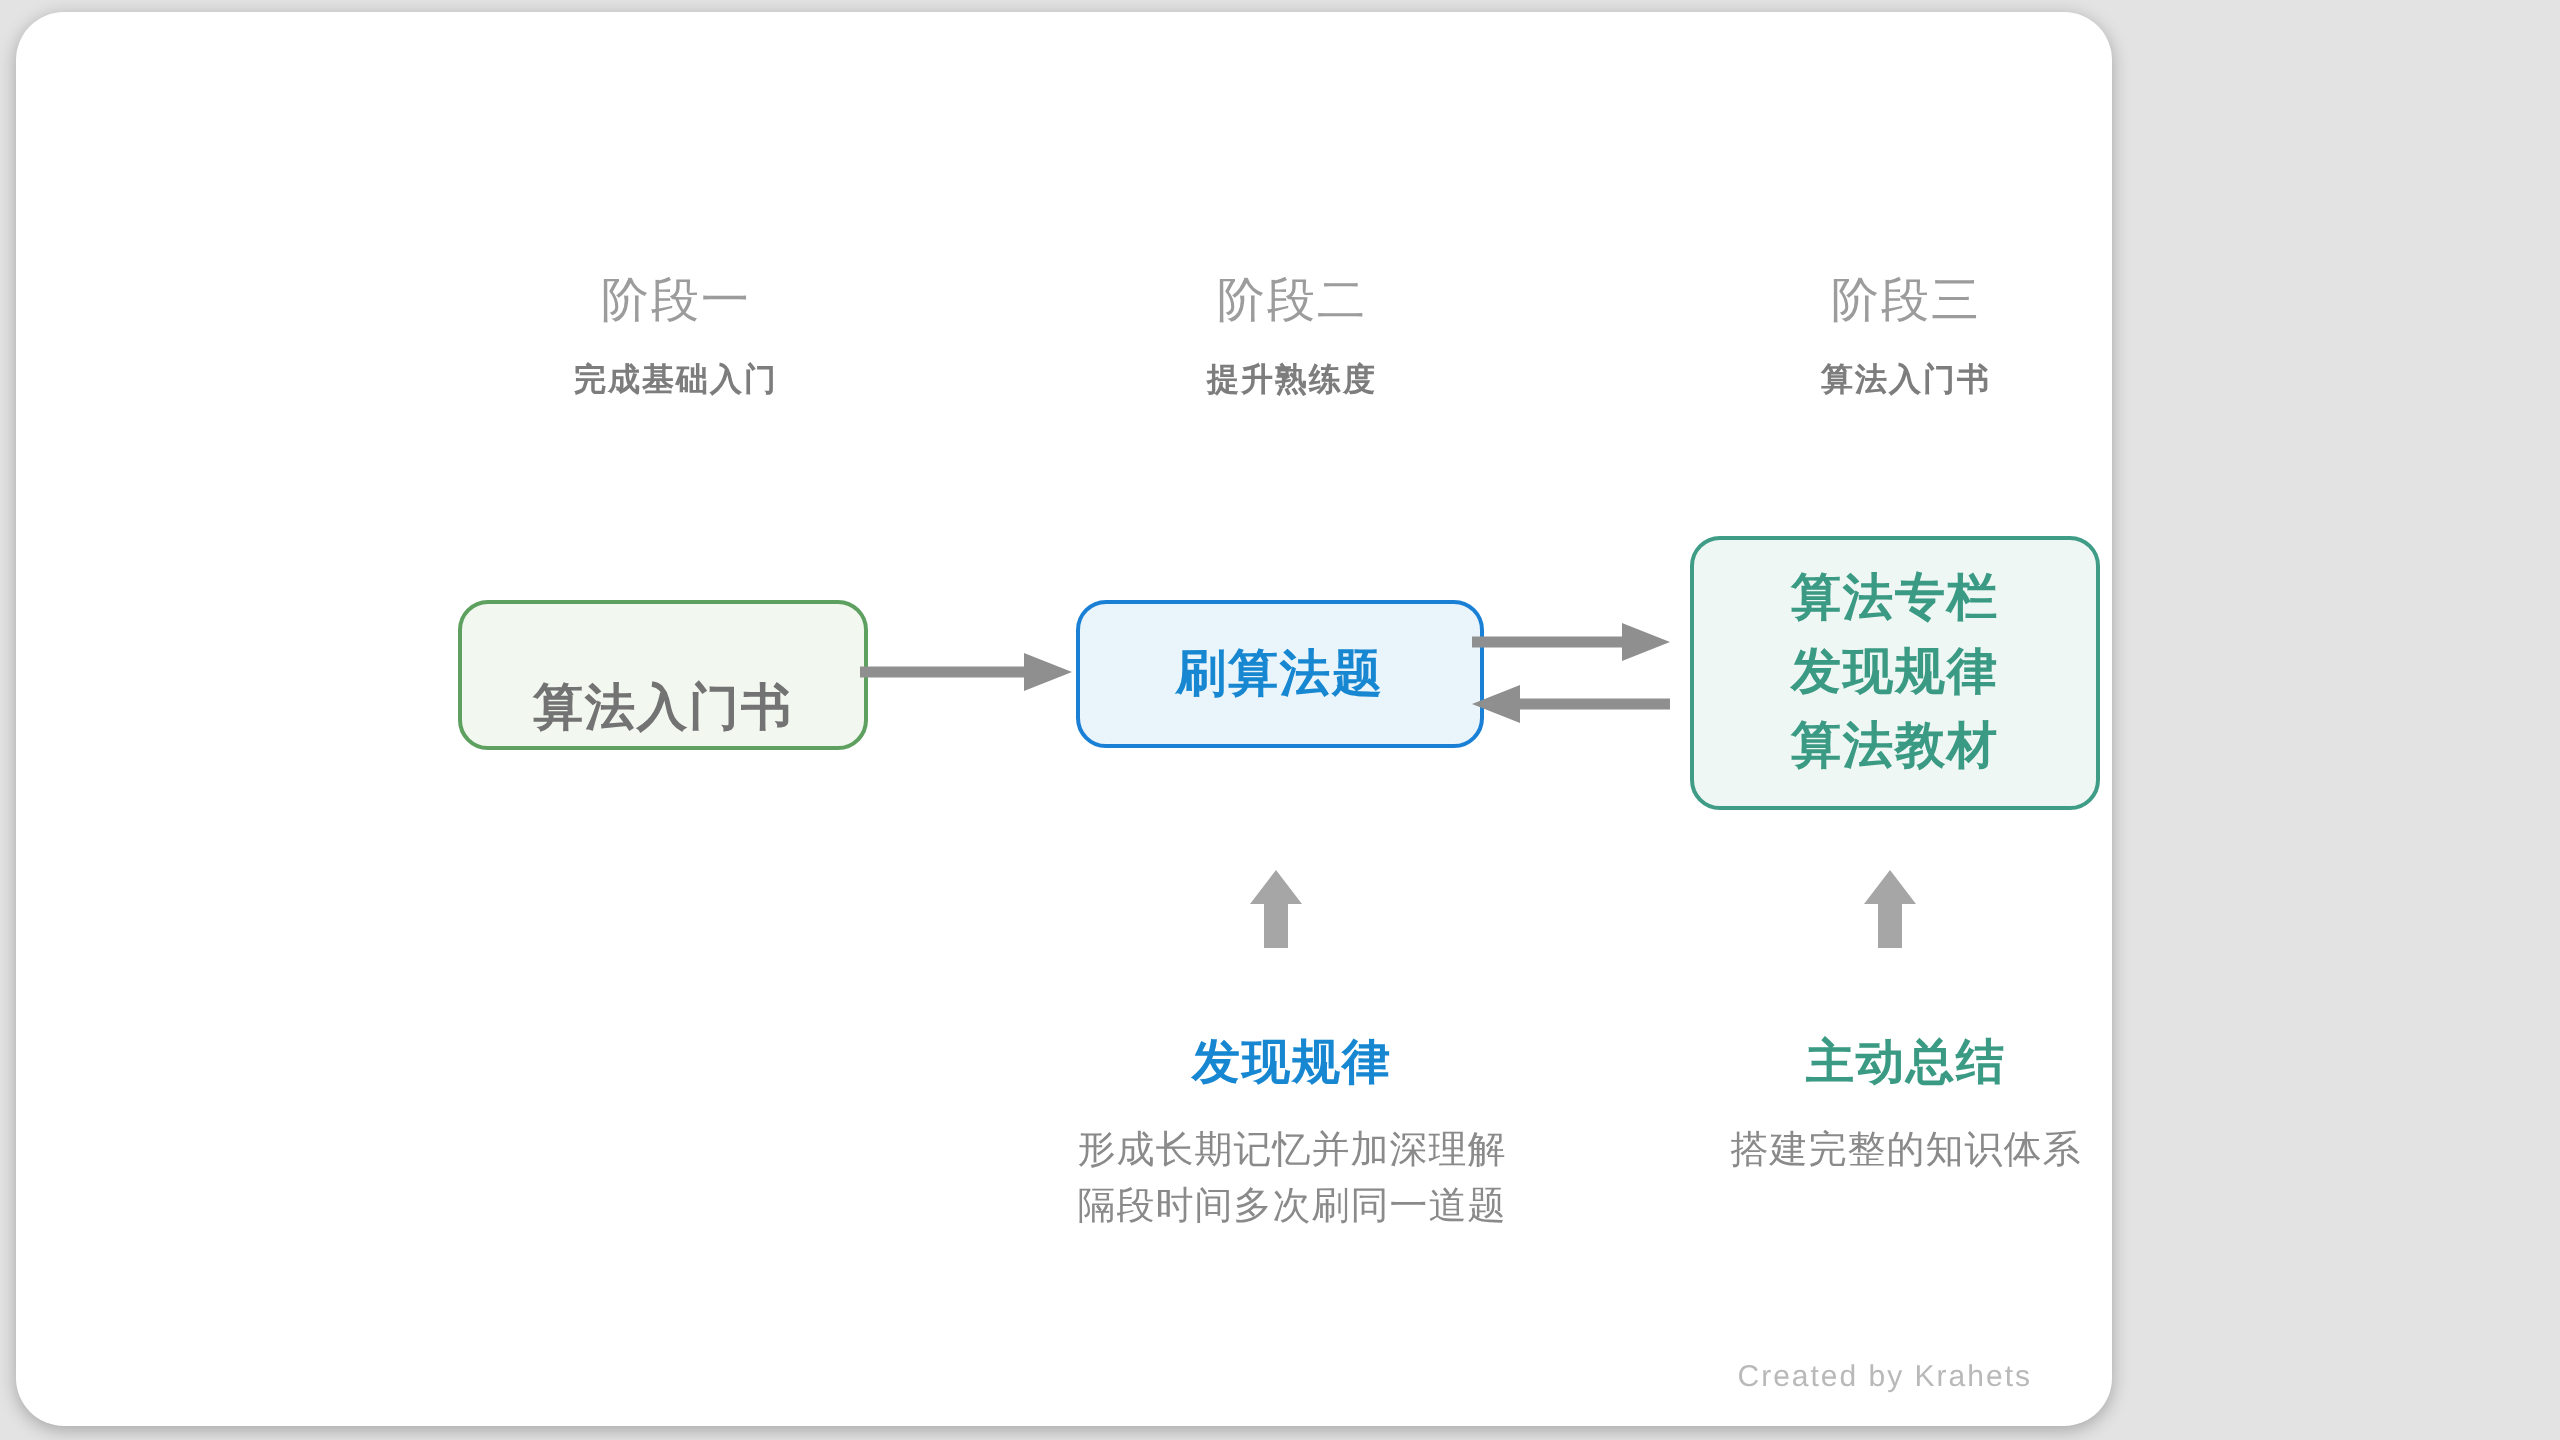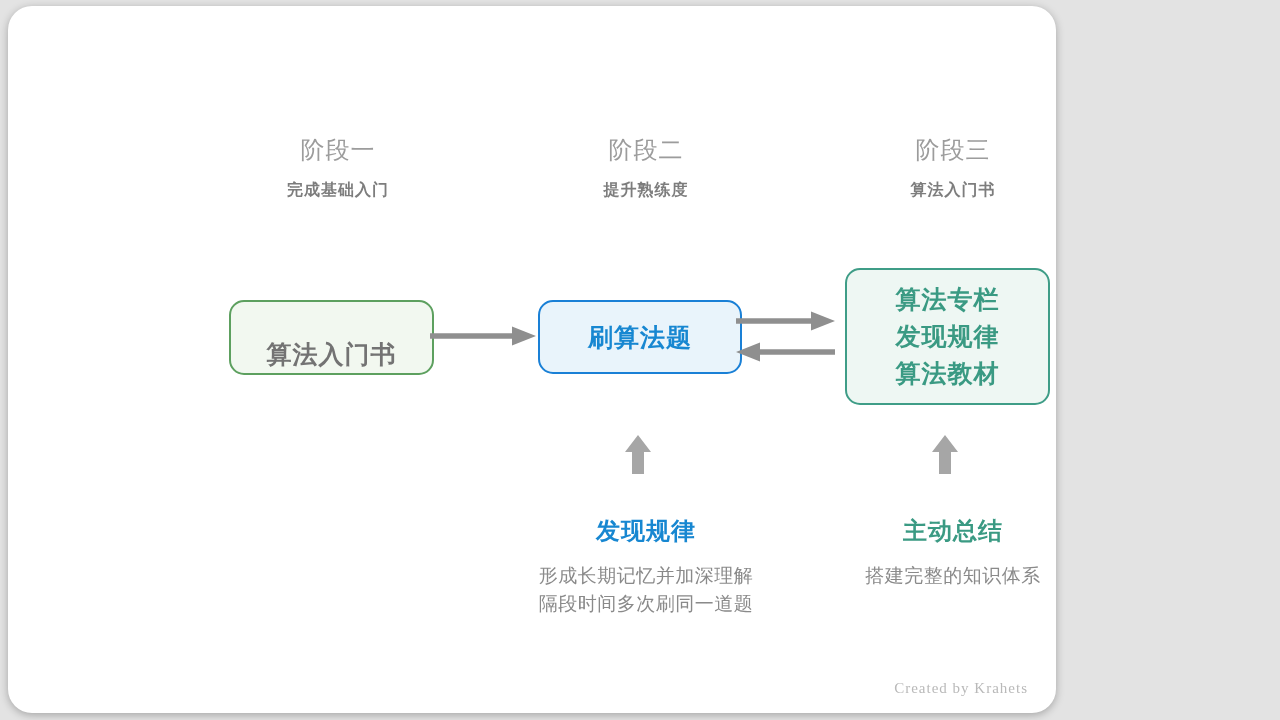--- a/index.html
+++ b/index.html
@@ -58,23 +58,23 @@
   .annotation-title.blue { color: #1787d1; }
   .annotation-title.teal { color: #3a9a83; }
   .annotation-desc {
     font-size: 19px;
     line-height: 28px;
     color: #8a8a8a;
     letter-spacing: 0.5px;
   }
   .credit {
     position: absolute;
-    right: 28px;
+    right: 40px;
     top: 674px;
-    font-family: Liberation Serif, serif;
+    font-family: Liberation Sans, sans-serif;
     font-size: 15px;
     color: #b9b9b9;
     letter-spacing: 1px;
   }
   svg.arrow-layer {
     position: absolute;
     left: 0; top: 0;
     width: 1280px; height: 720px;
     pointer-events: none;
   }

